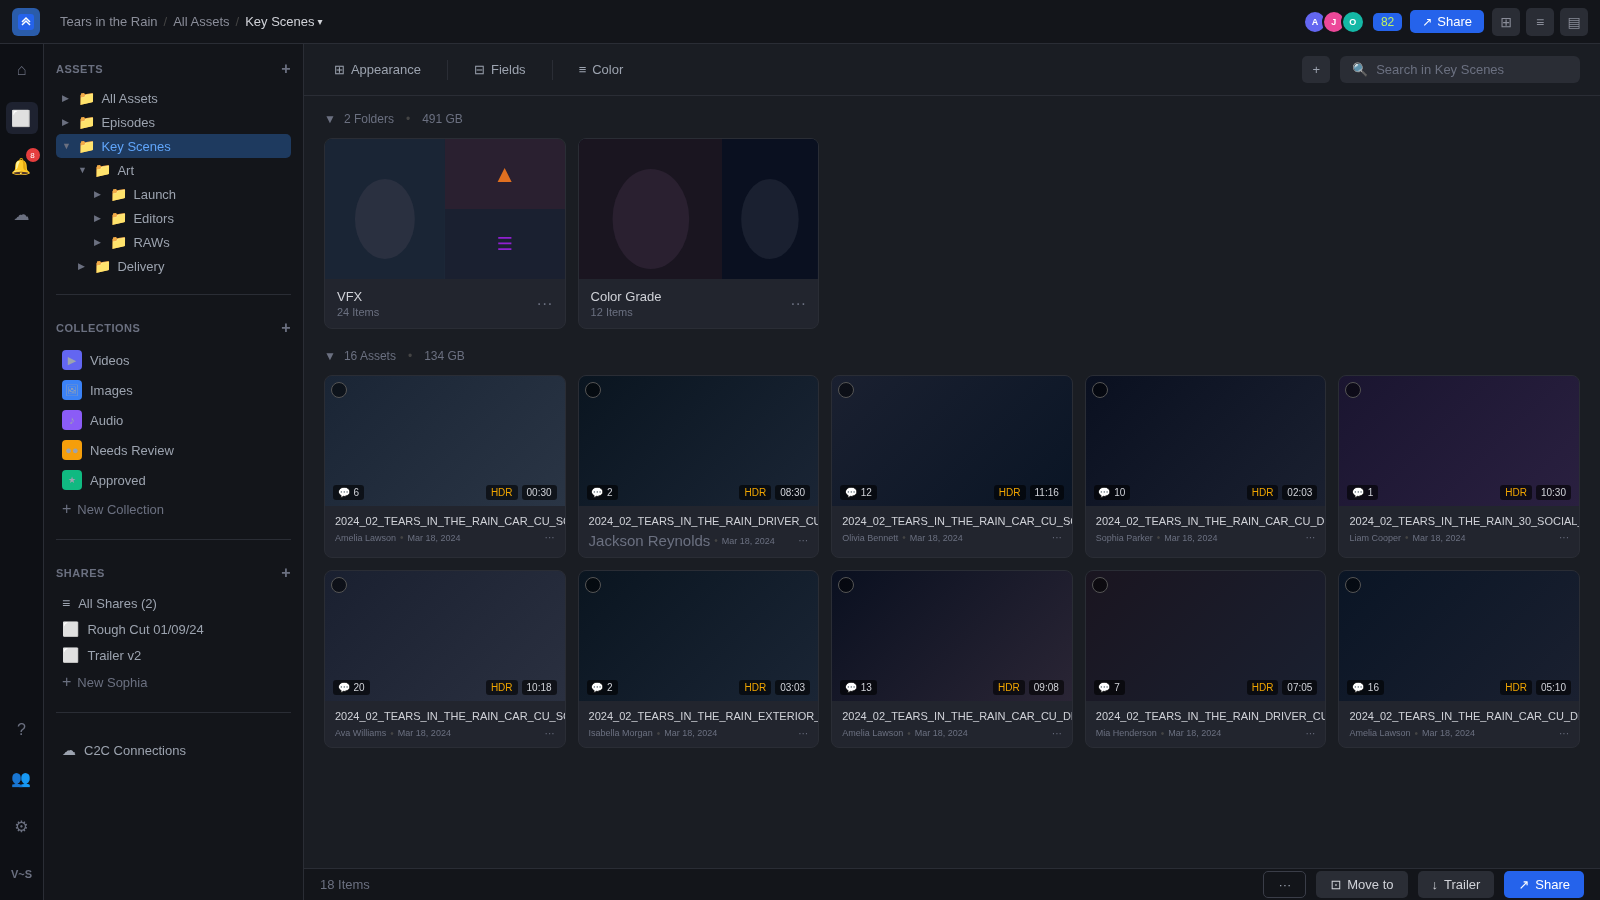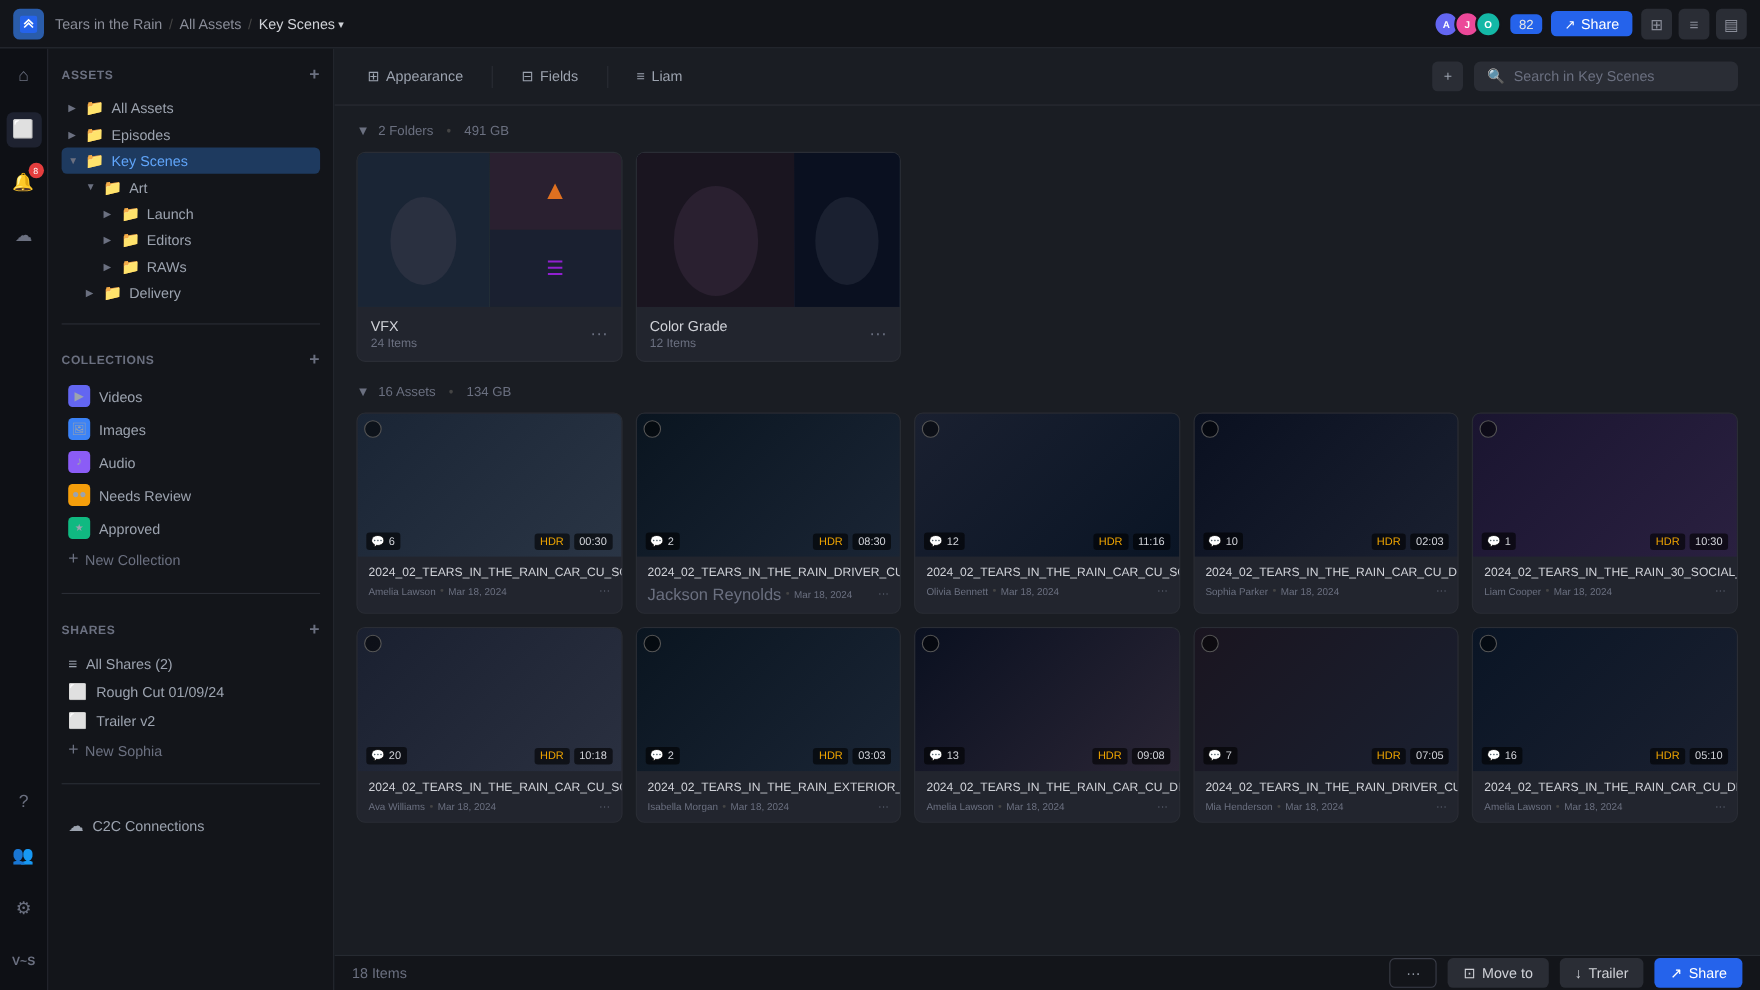--- a/index.html
+++ b/index.html
@@ -16,21 +16,21 @@
 
     
     .topbar {
       height: 44px;
       background: #13151a;
       display: flex;
       align-items: center;
       padding: 0 12px;
       border-bottom: 1px solid #2a2d35;
       flex-shrink: 0;
-      gap: 10px;
+      gap: 20px;
     }
     .topbar-logo {
       width: 28px; height: 28px;
       background: #2a5caa;
       border-radius: 6px;
       display: flex; align-items: center; justify-content: center;
       font-size: 13px; font-weight: bold; color: #fff;
     }
     .topbar-breadcrumb {
       display: flex; align-items: center; gap: 6px;
@@ -59,21 +59,21 @@
       padding: 4px 12px;
       font-size: 13px;
       cursor: pointer;
       display: flex; align-items: center; gap: 5px;
     }
     .user-count {
       background: #2563eb;
       border-radius: 5px;
       padding: 2px 8px;
       font-size: 12px;
-      color: #e5e5e5;
+      color: #bef264;
     }
     .avatar-group { display: flex; }
     .avatar {
       width: 24px; height: 24px;
       border-radius: 50%;
       border: 2px solid #13151a;
       margin-left: -5px;
       font-size: 9px;
       display: flex; align-items: center; justify-content: center;
       font-weight: bold; color: #fff;
@@ -532,21 +532,21 @@
         <span>Appearance</span>
       </div>
       <div class="toolbar-separator"></div>
       <div class="toolbar-btn">
         <span>⊟</span>
         <span>Fields</span>
       </div>
       <div class="toolbar-separator"></div>
       <div class="toolbar-btn">
         <span>≡</span>
-        <span>Liam</span>
+        <span>Color</span>
       </div>
       <div class="toolbar-right">
         <div class="toolbar-btn" style="background:#2a2d35;border-radius:5px">
           <span>+</span>
         </div>
         <div class="search-box">
           <span>🔍</span>
           <span style="color:#6b7080;font-size:13px">Search in Key Scenes</span>
         </div>
       </div>

